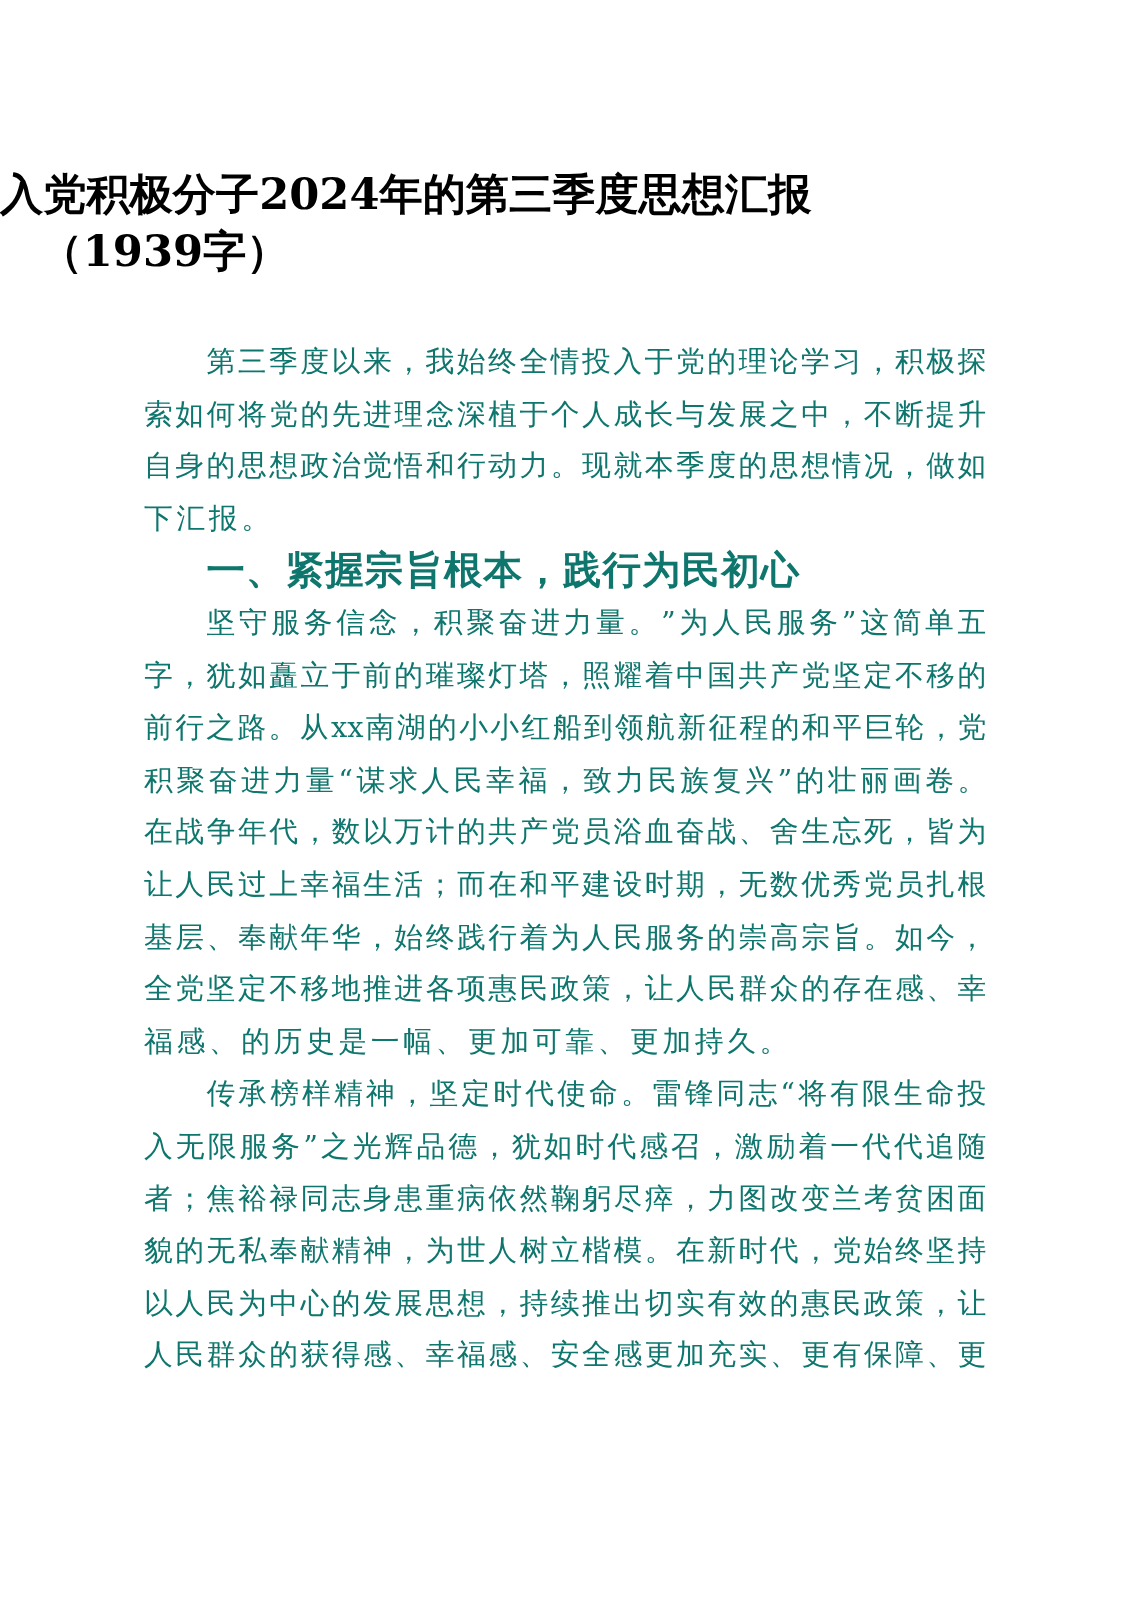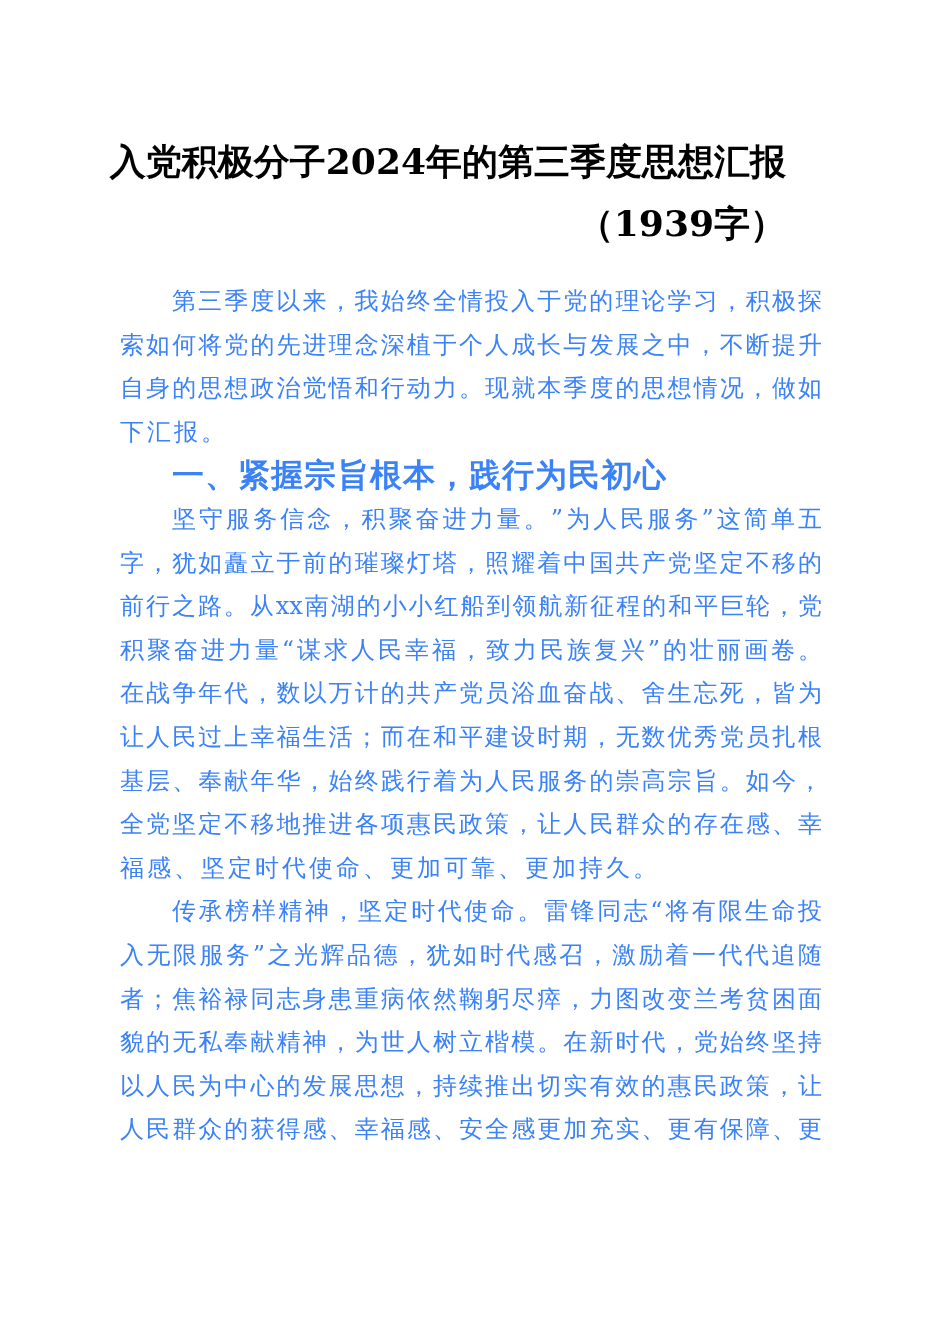--- a/index.html
+++ b/index.html
@@ -1,32 +1,32 @@
 <!DOCTYPE html>
 <html><head>
 <meta charset="utf-8">
 <style>
   html, body { margin: 0; padding: 0; background: #ffffff; }
   body { width: 950px; height: 1344px; position: relative; overflow: hidden; color: #111; }
   .page { position: absolute; left: 0; top: 0; width: 950px; height: 1344px; background: #fff; }
   .title {
-    position: absolute; left: 0; width: 786px; text-align: right;
+    position: absolute; left: 0; width: 786px; text-align: left;
     font-family: "DejaVu Serif", "Liberation Serif", serif;
     font-weight: bold; font-size: 36px; color: #000; letter-spacing: 0px;
     white-space: nowrap;
   }
   .title.t1 { top: 138px; }
-  .title.t2 { top: 200px; }
+  .title.t2 { top: 186px; padding-left: 33px; }
   .body-block {
     position: absolute; left: 120px; top: 280px; width: 702px;
   }
   .line {
     display: block; height: 43.6px; line-height: 43.6px;
     font-family: "DejaVu Serif", "Liberation Serif", serif;
-    font-size: 24px; color: #3b82f6; white-space: nowrap;
+    font-size: 24px; color: #0f766e; white-space: nowrap;
     text-align: justify; text-align-last: justify;
     overflow: hidden;
   }
   .line.indent { padding-left: 52px; }
   .line.last { text-align-last: left; letter-spacing: 3px; }
   .line.heading {
     font-family: "DejaVu Sans", "Liberation Sans", sans-serif;
     font-weight: bold; font-size: 32px; text-align-last: left; letter-spacing: 1px;
   }
 </style>
@@ -44,21 +44,21 @@
     <span class="line last">下汇报。</span>
     <span class="line indent heading">一、紧握宗旨根本，践行为民初心</span>
     <span class="line indent">坚守服务信念，积聚奋进力量。”为人民服务”这简单五</span>
     <span class="line">字，犹如矗立于前的璀璨灯塔，照耀着中国共产党坚定不移的</span>
     <span class="line">前行之路。从xx南湖的小小红船到领航新征程的和平巨轮，党</span>
     <span class="line">积聚奋进力量“谋求人民幸福，致力民族复兴”的壮丽画卷。</span>
     <span class="line">在战争年代，数以万计的共产党员浴血奋战、舍生忘死，皆为</span>
     <span class="line">让人民过上幸福生活；而在和平建设时期，无数优秀党员扎根</span>
     <span class="line">基层、奉献年华，始终践行着为人民服务的崇高宗旨。如今，</span>
     <span class="line">全党坚定不移地推进各项惠民政策，让人民群众的存在感、幸</span>
-    <span class="line last">福感、坚定时代使命、更加可靠、更加持久。</span>
+    <span class="line last">福感、的历史是一幅、更加可靠、更加持久。</span>
     <span class="line indent">传承榜样精神，坚定时代使命。雷锋同志“将有限生命投</span>
     <span class="line">入无限服务”之光辉品德，犹如时代感召，激励着一代代追随</span>
     <span class="line">者；焦裕禄同志身患重病依然鞠躬尽瘁，力图改变兰考贫困面</span>
     <span class="line">貌的无私奉献精神，为世人树立楷模。在新时代，党始终坚持</span>
     <span class="line">以人民为中心的发展思想，持续推出切实有效的惠民政策，让</span>
     <span class="line">人民群众的获得感、幸福感、安全感更加充实、更有保障、更</span>
   </div>
 </div>
 
 </body></html>

